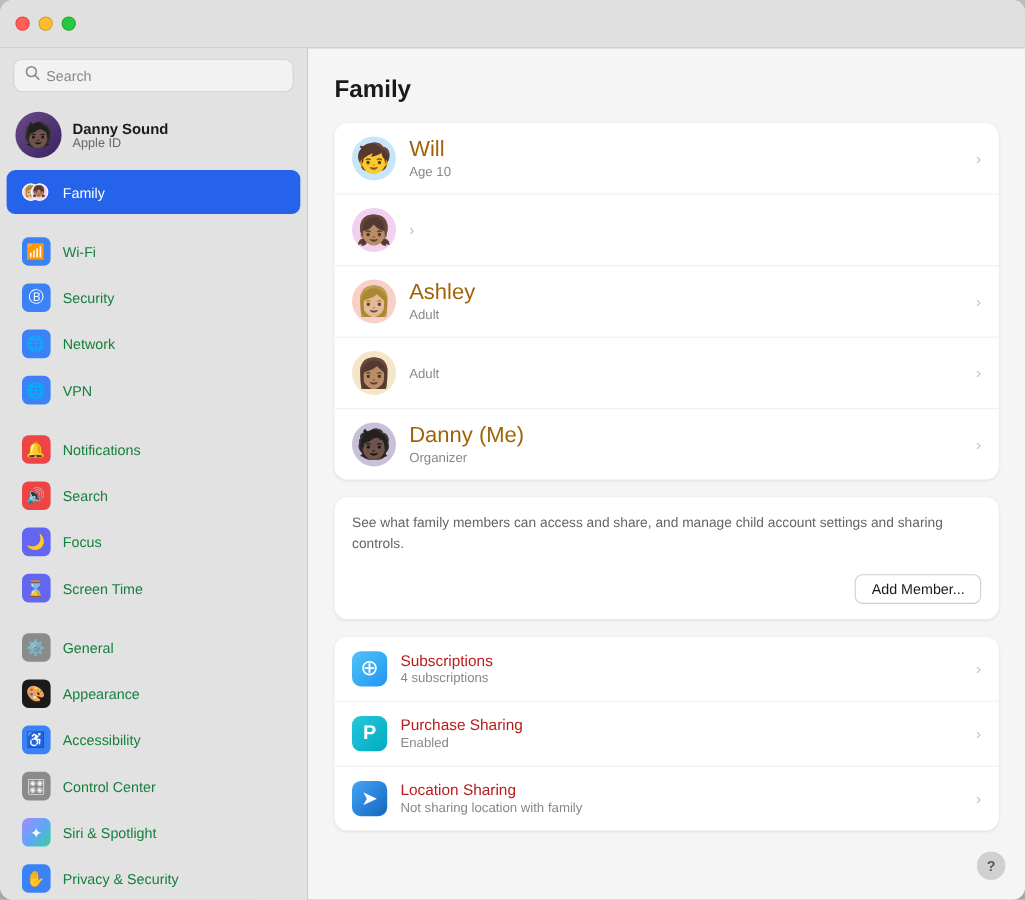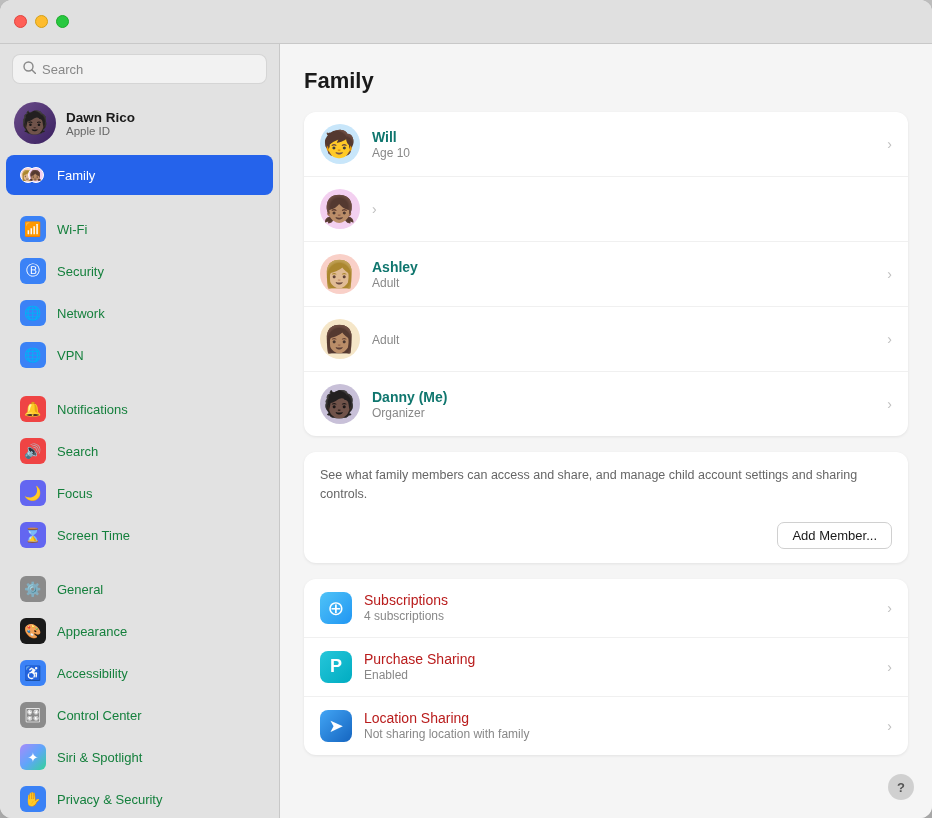--- a/index.html
+++ b/index.html
@@ -169,21 +169,21 @@
       border-radius: 50%;
       display: flex;
       align-items: center;
       justify-content: center;
       font-size: 24px;
       flex-shrink: 0;
       margin-right: 12px;
       overflow: hidden;
     }
     .member-info { flex: 1; }
-    .member-name { font-size: 14px; font-weight: 700; color: #0f766e; }
+    .member-name { font-size: 20px; font-weight: 400; color: #a16207; }
     .member-detail { font-size: 12px; color: #888; margin-top: 1px; }
     .chevron {
       color: #c0c0c0;
       font-size: 14px;
     }
     .info-text {
       font-size: 12.5px;
       color: #666;
       line-height: 1.5;
       padding: 14px 16px 10px;
@@ -276,21 +276,21 @@
           </span>
           <span class="search-input-text">Search</span>
         </div>
       </div>
 
       <div class="user-profile">
         <div class="user-avatar av-user">
           <span style="font-size:22px;">🧑🏿</span>
         </div>
         <div class="user-info">
-          <span class="user-name">Dawn Rico</span>
+          <span class="user-name">Danny Sound</span>
           <span class="user-subtitle">Apple ID</span>
         </div>
       </div>
 
       <div class="sidebar-item active">
         <div class="family-icon-container">
           <div style="display:flex;align-items:center;gap:0;position:relative;width:26px;height:26px;">
             <div style="width:16px;height:16px;border-radius:50%;background:#f9d0c8;border:1.5px solid white;position:absolute;left:0;top:5px;display:flex;align-items:center;justify-content:center;font-size:10px;">👩🏼</div>
             <div style="width:16px;height:16px;border-radius:50%;background:#f3d0f0;border:1.5px solid white;position:absolute;left:8px;top:5px;display:flex;align-items:center;justify-content:center;font-size:10px;">👧🏽</div>
           </div>

